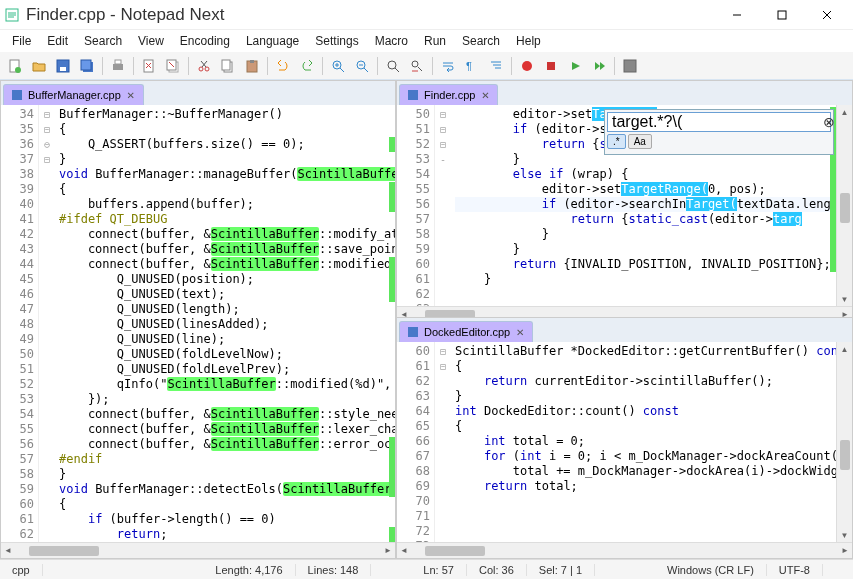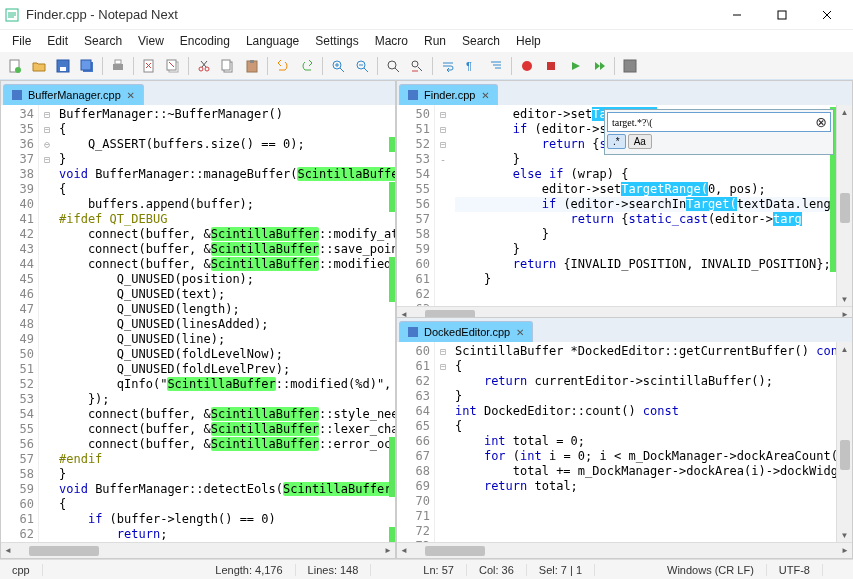--- a/index.html
+++ b/index.html
@@ -1,33 +1,33 @@
 <!DOCTYPE html>
 <html><head>
 <meta charset="utf-8">
 <style>
 * { box-sizing: border-box; margin: 0; padding: 0; }
 body { font-family: "Segoe UI", Tahoma, sans-serif; font-size: 12px; background: #fff; color: #000; overflow: hidden; width:853px; height:579px; position:relative; }
 .titlebar { height: 30px; display: flex; align-items: center; padding: 0 4px; background:#fff; border-bottom:1px solid #eee;}
 .titlebar .icon { width:16px; height:16px; margin-right:6px; display:flex; align-items:center; justify-content:center; }
-.titlebar .title { font-size:13px; color:#333; flex:1; }
+.titlebar .title { font-size:17px; color:#333; flex:1; }
 .win-controls { display:flex; }
 .win-btn { width:45px; height:28px; display:flex; align-items:center; justify-content:center; color:#333; font-size:12px; }
 .menubar { height:22px; display:flex; align-items:center; padding: 0 4px; background:#fff; }
 .menubar .item { padding: 2px 8px; color:#222; }
 .toolbar { height:28px; display:flex; align-items:center; padding:2px 4px; gap:2px; background:#f5f5f5; border-bottom:1px solid #d8e5f2;}
 .t-btn { width:22px; height:22px; display:flex; align-items:center; justify-content:center; border:1px solid transparent; border-radius:2px; }
 .t-sep { width:1px; height:18px; background:#ccc; margin:0 2px; }
 .workspace { position:absolute; top:80px; bottom:20px; left:0; right:0; display:flex; }
 .pane { position:relative; display:flex; flex-direction:column; border:1px solid #ccc; }
 .pane-left { width:396px; }
 .pane-right-top { width:457px; height:243px; position:absolute; top:0; left:396px; }
 .pane-right-bottom { width:457px; position:absolute; top:237px; bottom:0; left:396px; }
 .tabs { height:24px; display:flex; align-items:flex-end; background:#e8eef5; padding:2px 2px 0 2px; }
-.tab { display:flex; align-items:center; gap:4px; padding:3px 6px; background:#7dd3fc; border:1px solid #b0c4de; border-bottom:none; border-radius:3px 3px 0 0; font-size:11px; margin-right:2px; }
+.tab { display:flex; align-items:center; gap:4px; padding:3px 6px; background:#c4b5fd; border:1px solid #b0c4de; border-bottom:none; border-radius:3px 3px 0 0; font-size:11px; margin-right:2px; }
 .tab .file-ico { width:14px; height:14px; display:flex; align-items:center; justify-content:center; }
 .tab .close { width:12px; height:12px; color:#555; font-size:10px; display:flex; align-items:center; justify-content:center; }
 .editor { flex:1; position:relative; display:flex; overflow:hidden; background:#fff; }
 .gutter { width:38px; background:#fff; border-right:1px solid #eee; font-family: Consolas, monospace; font-size:12px; color:#888; text-align:right; padding:2px 4px; line-height:15px; }
 .fold-col { width:16px; font-family:Consolas,monospace; font-size:10px; color:#888; line-height:15px; padding-top:2px; text-align:center; }
 .code { flex:1; font-family: Consolas, monospace; font-size:12px; line-height:15px; padding:2px 0 16px 4px; white-space:pre; color:#000; overflow:hidden; position:relative; }
 .kw { color:#0000c0; }
 .pp { color:#808000; }
 .hl { background:#6aff6a; border-radius:2px; }
 .hlblue { background:#28c7ff; color:#fff; }
@@ -35,21 +35,21 @@
 .mm { position:absolute; width:6px; background:#5ce65c; }
 .scroll-h { height:16px; background:#f0f0f0; border-top:1px solid #ddd; display:flex; align-items:center; }
 .scroll-track { flex:1; height:14px; position:relative; margin:0 14px; }
 .scroll-thumb { position:absolute; height:10px; top:2px; background:#c2c2c2; border-radius:2px; }
 .scroll-arrow { width:14px; height:14px; display:flex; align-items:center; justify-content:center; font-size:8px; color:#666; }
 .scroll-v { width:16px; background:#f0f0f0; border-left:1px solid #ddd; display:flex; flex-direction:column; align-items:center; }
 .scroll-v .scroll-track { width:14px; flex:1; margin:14px 0; position:relative; }
 .scroll-v .scroll-thumb { width:10px; left:2px; height:auto; }
 .search-box { position:absolute; top:4px; right:18px; width:230px; height:46px; background:#f4f6f8; border:1px solid #8ab; z-index:5; padding:2px; }
 .search-input-row { display:flex; align-items:center; height:20px; border:1px solid #6a9fd4; background:#fff; position:relative; }
-.search-input-row input { border:none; outline:none; flex:1; padding:1px 4px; font-family:Liberation Serif, serif; font-size:10px; height:18px; }
+.search-input-row input { border:none; outline:none; flex:1; padding:1px 4px; font-family:Liberation Sans, sans-serif; font-size:16px; height:18px; }
 .search-clear { width:18px; display:flex; align-items:center; justify-content:center; color:#333; font-size:14px; }
 .search-opts { display:flex; gap:2px; margin-top:2px; }
 .search-opt { border:1px solid #aaa; background:#eaeaea; padding:1px 5px; font-size:10px; border-radius:2px; }
 .search-opt.active { background:#d4e6f8; border-color:#6a9fd4; }
 .statusbar { position:absolute; bottom:0; left:0; right:0; height:20px; background:#f5f5f5; border-top:1px solid #ddd; display:flex; align-items:center; font-size:11px; color:#333; }
 .statusbar .cell { padding:0 12px; border-right:1px solid #e0e0e0;text-align:center; }
 .statusbar .spacer { flex:1; }
 .fold-minus { color:#aaa; }
 .cur-line { background:#f3f8ff; }
 </style>

